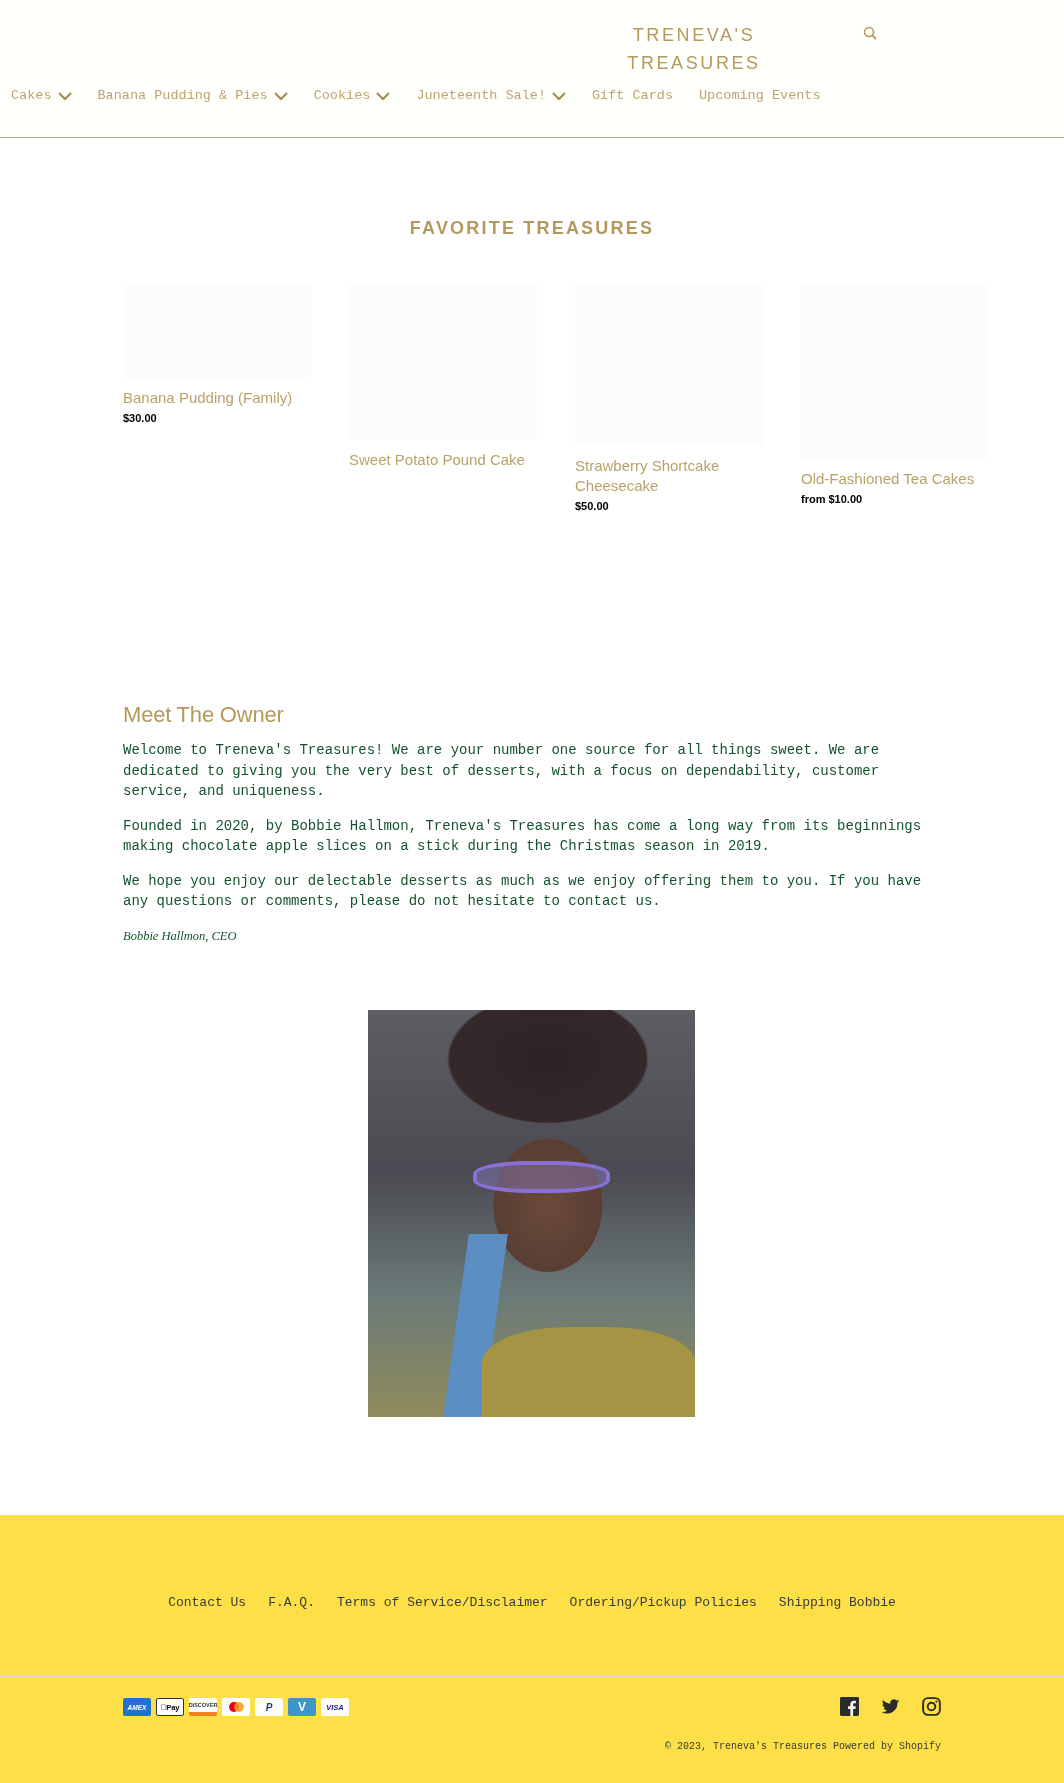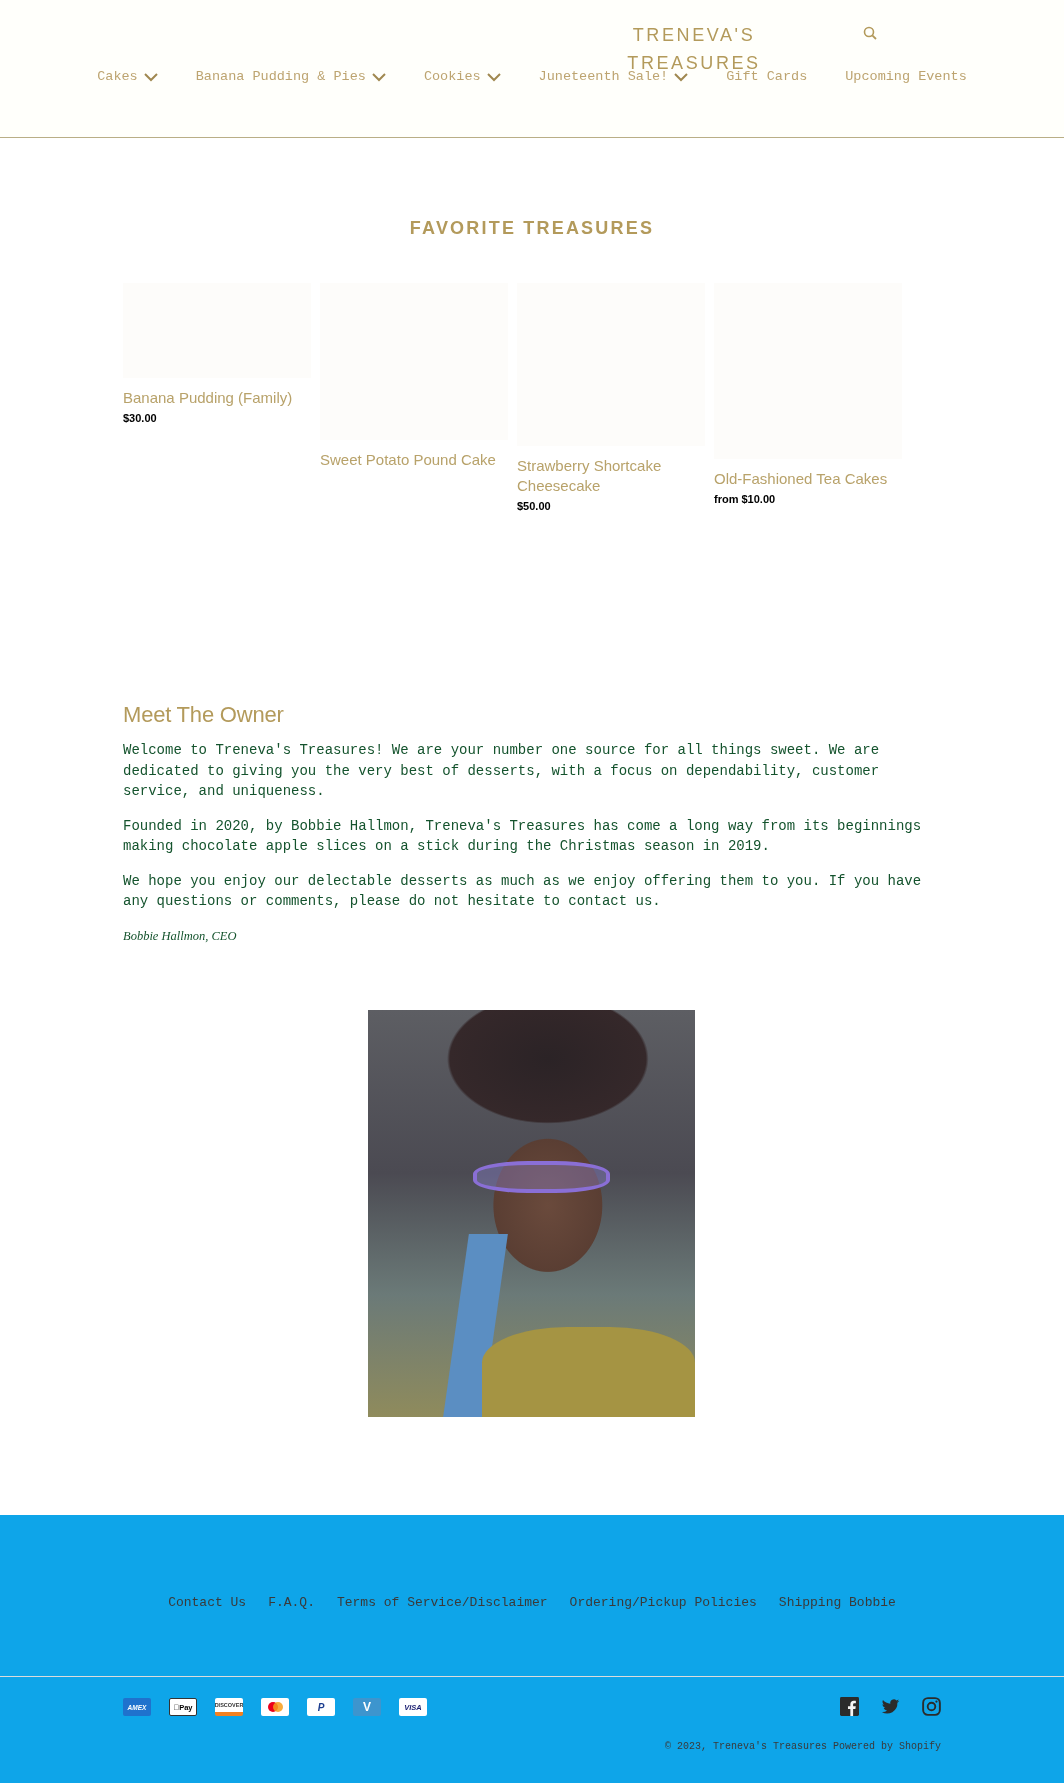--- a/index.html
+++ b/index.html
@@ -6,28 +6,28 @@
   html, body { width: 1064px; background: #ffffff; }
   body { font-family: "Liberation Sans", sans-serif; color: #000; position: relative; min-height: 1783px; }
   a { text-decoration: none; color: inherit; }
 
   
   .site-header { height: 138px; background: #fffffb; border-bottom: 1px solid #b9ae86; position: relative; }
   .logo { position: absolute; left: 594px; top: 21px; width: 200px; text-align: center;
           font-family: "Liberation Sans", sans-serif; font-size: 18px; letter-spacing: 2.6px; line-height: 28px; color: #b39a5b; }
   .logo-line { display: block; }
   .search-btn { position: absolute; left: 862px; top: 25px; width: 18px; height: 18px; cursor: pointer; }
-  .nav { position: absolute; left: 0; right: 0; top: 69px; display: flex; justify-content: center; gap: 16px; }
+  .nav { position: absolute; left: 0; right: 0; top: 88px; display: flex; justify-content: flex-start; gap: 4px; }
   .nav-item { display: flex; align-items: center; font-family: "Liberation Mono", monospace; font-size: 13.5px; color: #bda470; margin: 0 11px; cursor: pointer; }
   .chev { display: inline-block; margin-left: 6px; width: 14px; height: 10px; }
 
   
   .featured-title { position: absolute; top: 218px; left: 0; width: 1064px; text-align: center;
                     font-size: 18px; letter-spacing: 2.2px; color: #b39a5b; }
-  .grid { position: absolute; top: 283px; left: 123px; width: 818px; display: flex; gap: 9px; align-items: flex-start; }
+  .grid { position: absolute; top: 283px; left: 123px; width: 818px; display: flex; gap: 38px; align-items: flex-start; }
   .card { width: 188px; cursor: pointer; }
   .card-img { width: 188px; background: #fdfcfa; }
   .card-title { font-size: 15px; color: #b8a26a; line-height: 20px; margin-top: 10px; }
   .card-price { font-size: 11px; font-weight: bold; color: #000; margin-top: 4px; }
 
   
   .owner { position: absolute; top: 702px; left: 123px; width: 818px; }
   .owner h2 { font-size: 22px; font-weight: normal; color: #b39a5b; margin-bottom: 12px; letter-spacing: -0.2px; }
   .owner p { font-family: "Liberation Mono", monospace; font-size: 14px; line-height: 20.5px; color: #14532d; margin-bottom: 14px; }
   .owner .sig { font-family: "Liberation Serif", serif; font-style: italic; font-weight: normal; font-size: 12.5px; margin-top: 4px; }
@@ -35,25 +35,25 @@
            background:
             radial-gradient(ellipse 90px 110px at 55% 48%, #6a4a3c 0%, #5a3e33 60%, transparent 61%),
             radial-gradient(ellipse 140px 90px at 55% 12%, #2b2326 0%, #35282a 70%, transparent 72%),
             linear-gradient(180deg, #5d5e63 0%, #4b4a52 40%, #6b7a78 70%, #8f8b5c 100%); }
   .photo .glasses { position: absolute; left: 32%; top: 37%; width: 42%; height: 8%; border-radius: 40%;
                     border: 4px solid #8a6fd6; background: rgba(150,140,230,0.35); }
   .photo .strap { position: absolute; left: 27%; top: 55%; width: 12%; height: 45%; background: #5b8ec2; transform: skewX(-8deg); }
   .photo .shirt { position: absolute; left: 35%; bottom: 0; width: 65%; height: 22%; background: #a59443; border-radius: 40% 40% 0 0; }
 
   
-  .footer { position: absolute; top: 1515px; left: 0; width: 1064px; height: 268px; background: #0ea5e9; }
+  .footer { position: absolute; top: 1515px; left: 0; width: 1064px; height: 268px; background: #fde047; }
   .footer-links { position: absolute; top: 80px; left: 0; width: 1064px; display: flex; justify-content: center; }
   .footer-link { font-family: "Liberation Mono", monospace; font-size: 13px; color: #3a3a3a; margin: 0 11px; cursor: pointer; }
   .footer-divider { position: absolute; top: 161px; left: 0; width: 1064px; height: 1px; background: #dcdcdc; }
-  .payments { position: absolute; top: 183px; left: 123px; display: flex; gap: 18px; }
+  .payments { position: absolute; top: 183px; left: 123px; display: flex; gap: 5px; }
   .pay { width: 28px; height: 18px; border-radius: 2px; font-size: 6.5px; font-weight: bold; display: flex; align-items: center; justify-content: center; }
   .pay-amex { background: #1f72cd; color: #fff; font-style: italic; }
   .pay-apple { background: #fff; border: 1px solid #333; color: #000; font-size: 7.5px; }
   .pay-discover { background: #fff; color: #333; font-size: 5.5px; border-bottom: 4px solid #f48120; }
   .pay-master { background: #fff; position: relative; }
   .pay-master::before { content: ""; position: absolute; left: 7px; top: 4px; width: 10px; height: 10px; border-radius: 50%; background: #eb001b; }
   .pay-master::after { content: ""; position: absolute; left: 12px; top: 4px; width: 10px; height: 10px; border-radius: 50%; background: #f79e1b; opacity: 0.85; }
   .pay-paypal { background: #fff; color: #1b3d8f; font-size: 10px; font-style: italic; }
   .pay-venmo { background: #3d95ce; color: #fff; font-size: 12px; }
   .pay-visa { background: #fff; color: #1a1f71; font-size: 7.5px; font-style: italic; }

